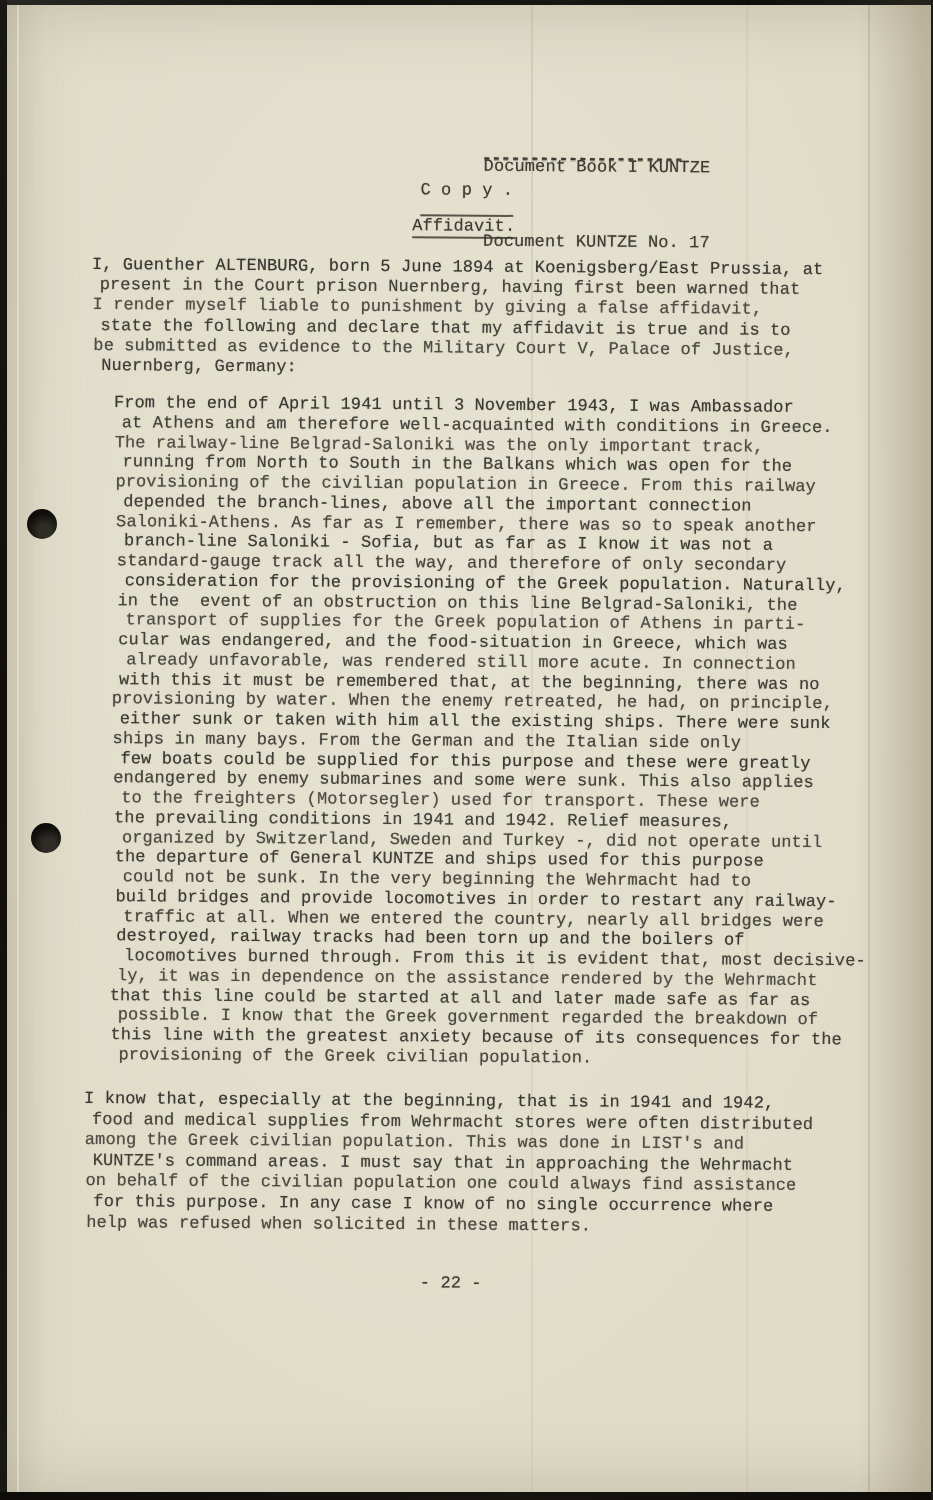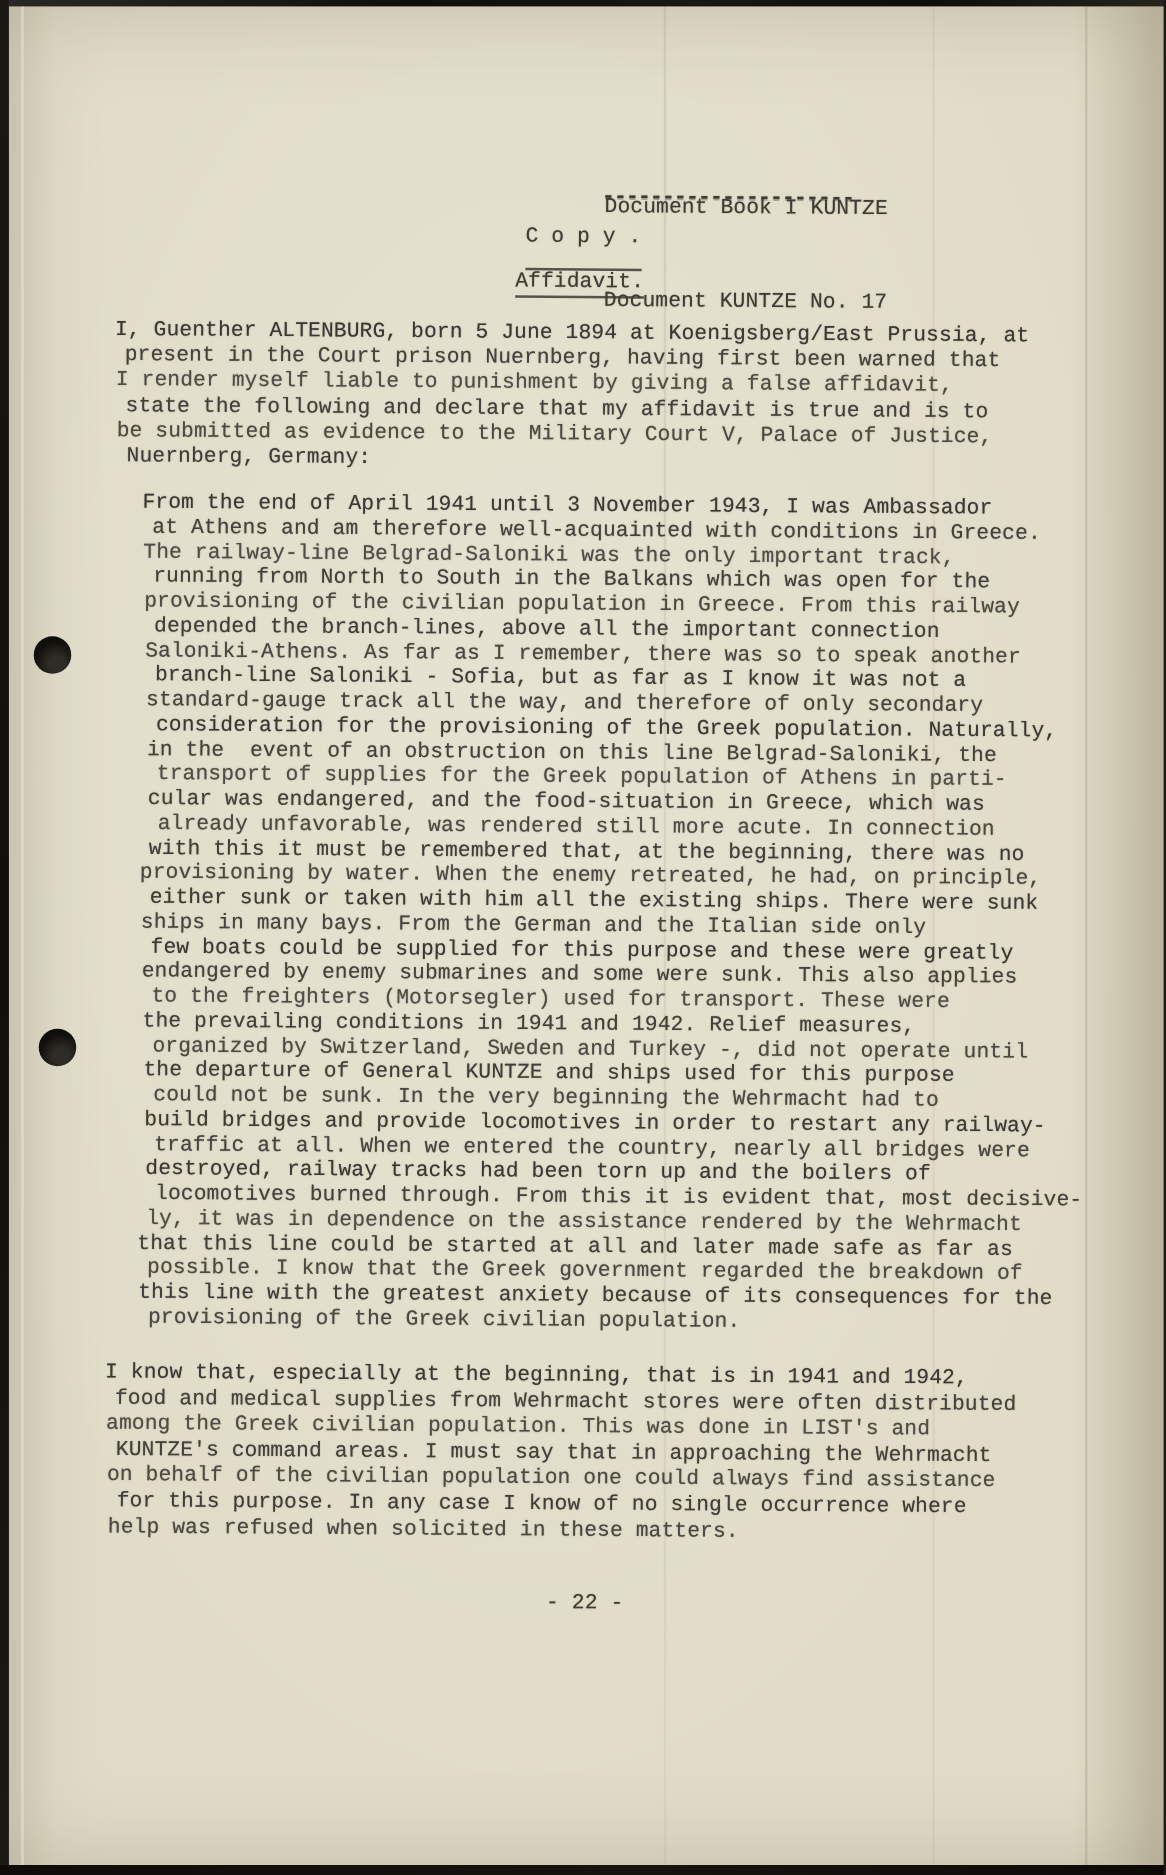--- a/index.html
+++ b/index.html
@@ -80,21 +80,21 @@
   }
   .heading-affidavit {
     position: absolute; left: 405px; top: 209px;
     border-bottom: 2px solid rgba(62,60,50,0.85);
     padding-bottom: 1px;
   }
   .para { position: absolute; }
   .para-1 { left: 90px;  top: 250px;  line-height: 20.2px; }
   .para-2 { left: 113px; top: 388px;  line-height: 19.75px; }
   .para-3 { left: 88px;  top: 1084px; line-height: 20.6px; }
-  .page-number { position: absolute; left: 437px; top: 1266px; }
+  .page-number { position: absolute; left: 420px; top: 1266px; }
   .tline { position: relative; }
 </style>
 </head>
 <body>
 
 <div class="scan">
 
   <div class="paper">
     <div class="left-light-line"></div>
     <div class="fold fold-1"></div>

